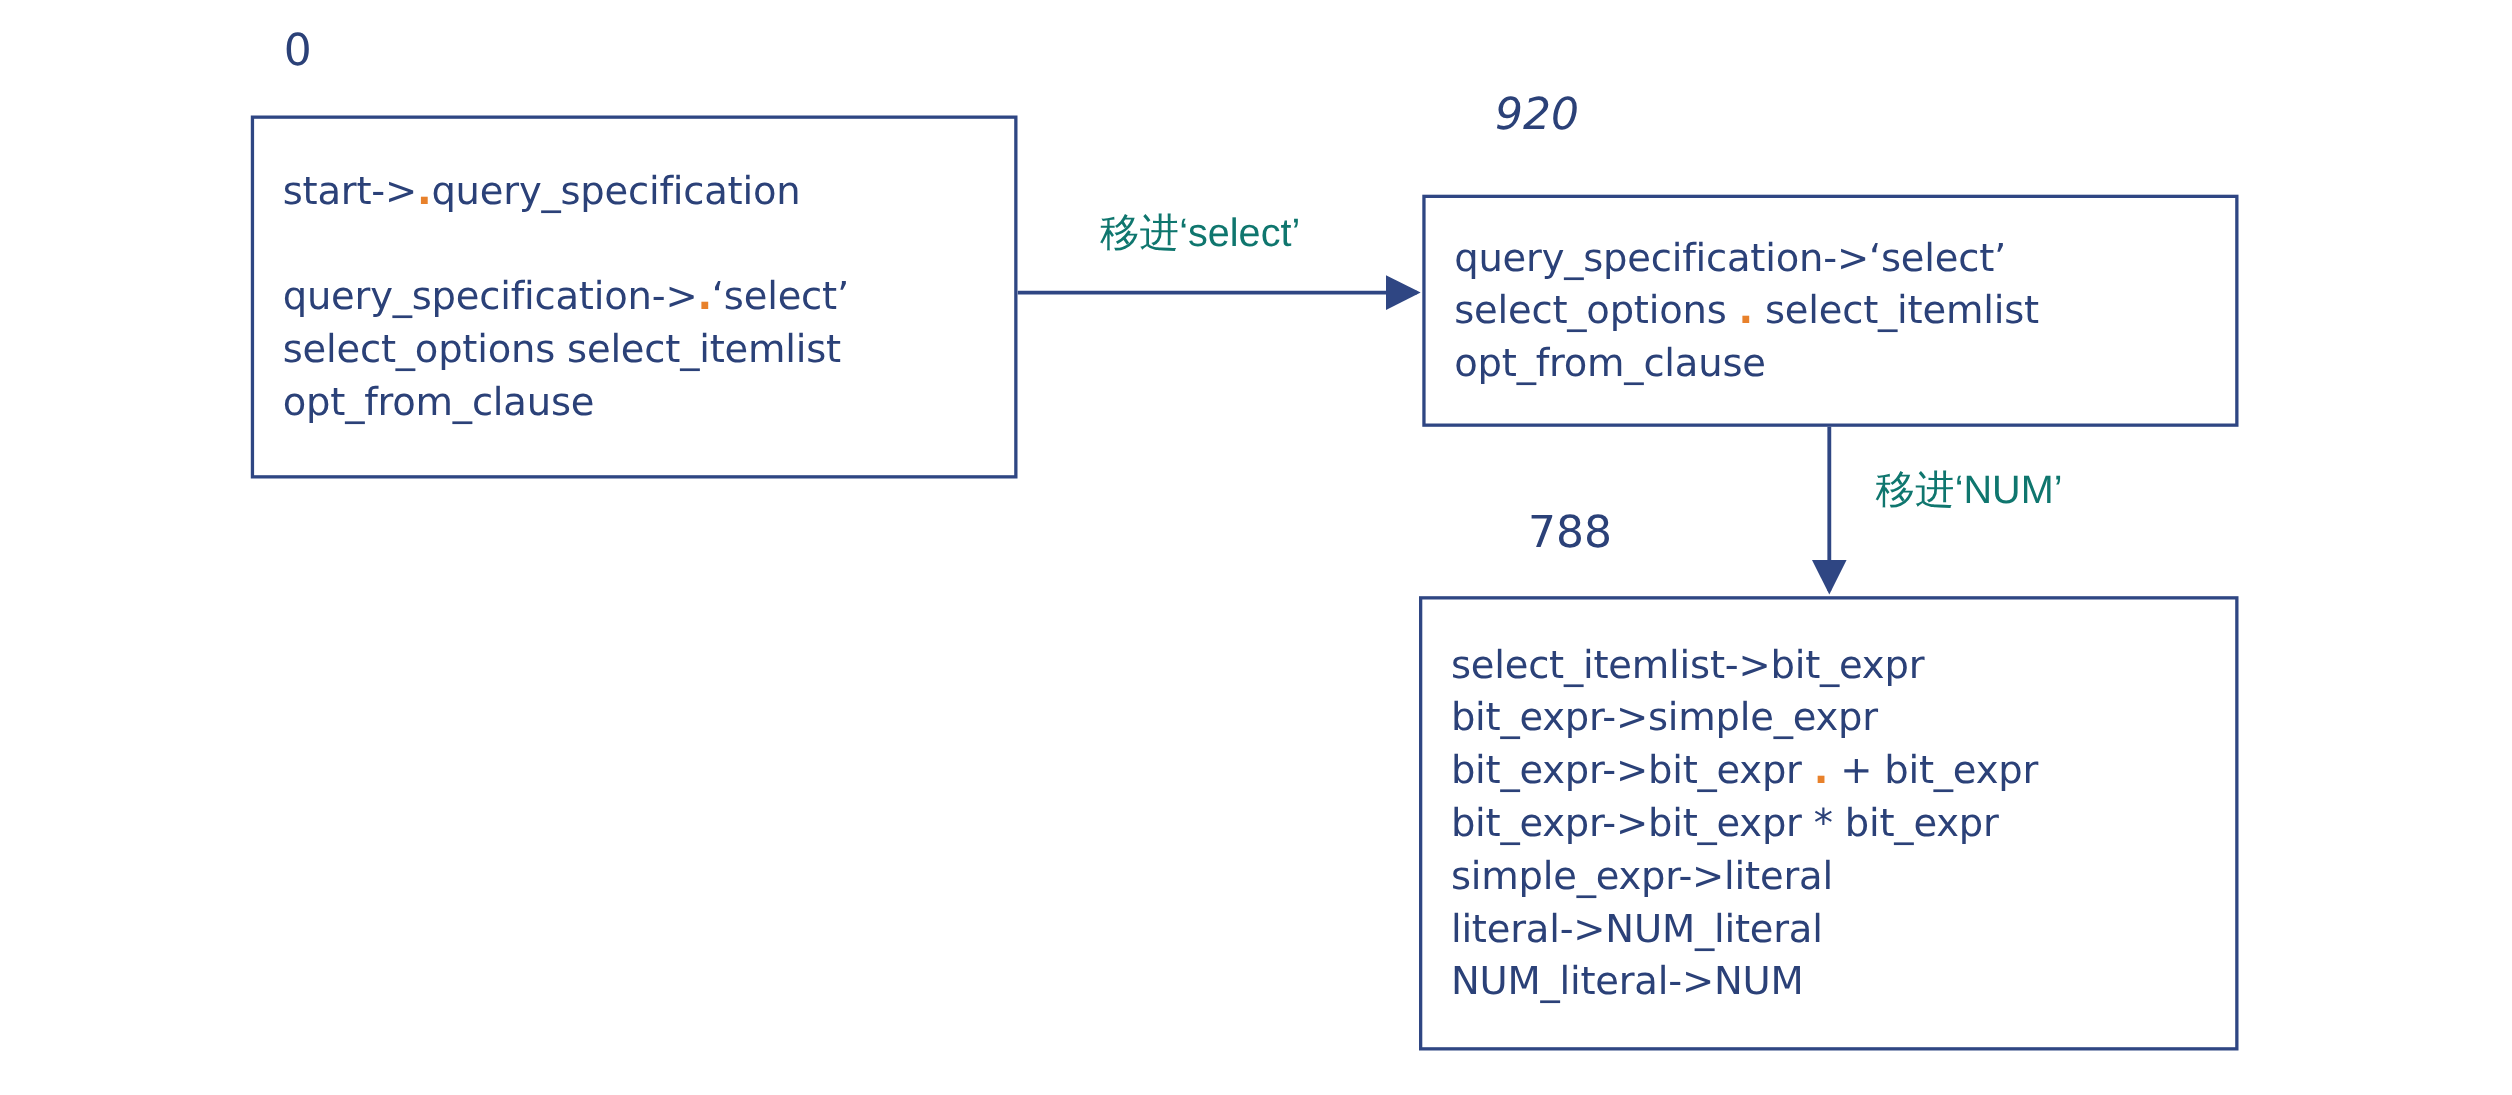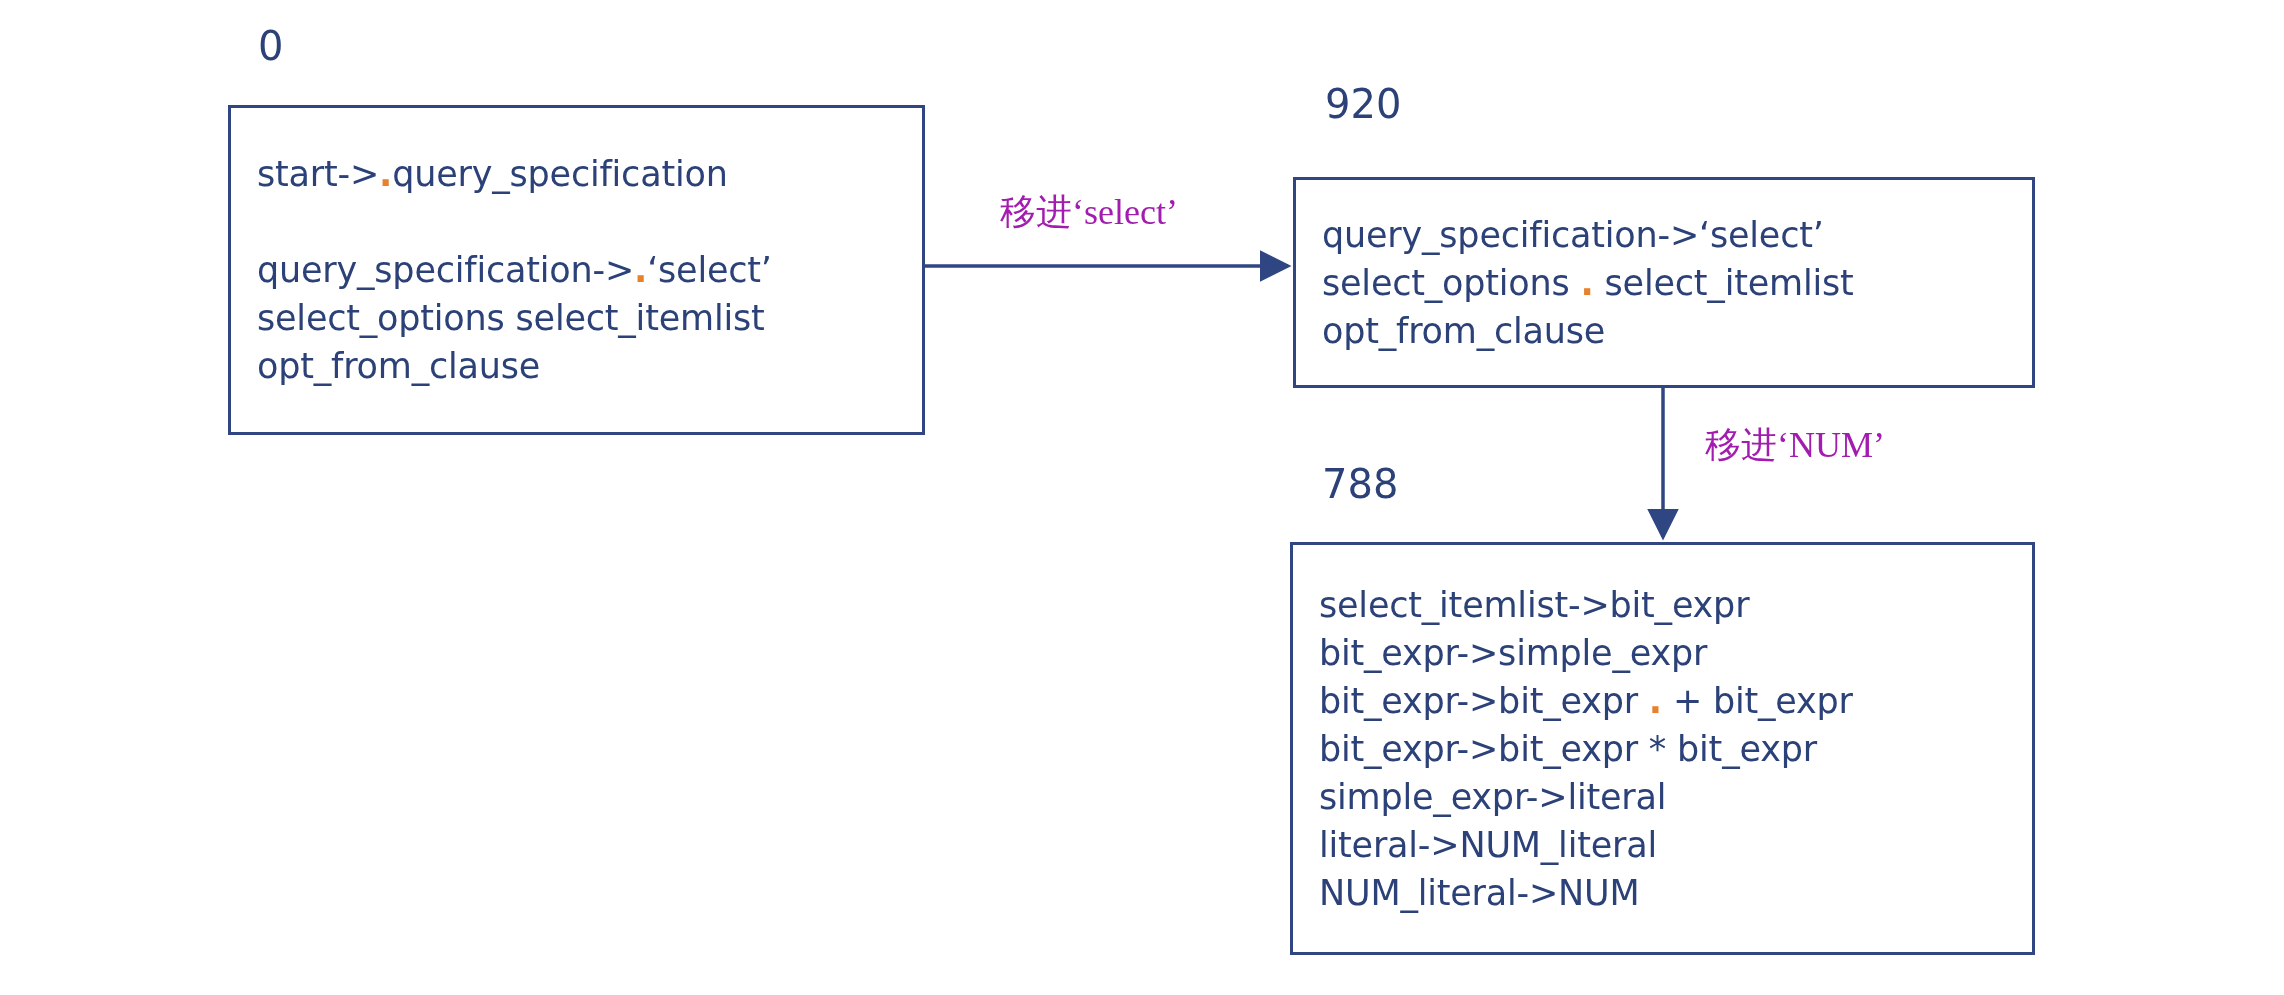--- a/index.html
+++ b/index.html
@@ -62,36 +62,36 @@
   .edge-svg {
     position: absolute;
     left: 0;
     top: 0;
     width: 2284px;
     height: 995px;
     pointer-events: none;
   }
   .edge-label {
     position: absolute;
-    color: #a21caf;
-    font-family: Liberation Serif, serif;
+    color: #0f766e;
+    font-family: Liberation Sans, sans-serif;
     font-size: 36px;
     line-height: 40px;
     white-space: nowrap;
     text-align: center;
   }
 
   
   #box-0   { left: 228px; top: 105px;  width: 697px; height: 330px; }
   #box-920 { left: 1293px; top: 162px; width: 742px; height: 211px; margin-top: 15px; }
   #box-788 { left: 1290px; top: 542px; width: 745px; height: 413px; }
 
   #label-0   { left: 258px; top: 24px; }
-  #label-920 { left: 1325px; top: 82px; }
-  #label-788 { left: 1322px; top: 462px; }
+  #label-920 { left: 1359px; top: 82px; font-style: italic; }
+  #label-788 { left: 1389px; top: 462px; }
 
   #edge-label-select { left: 1000px; top: 192px; }
   #edge-label-num    { left: 1705px; top: 425px; }
 </style>
 </head>
 <body>
 
 <div id="canvas">
 
   <svg class="edge-svg" viewBox="0 0 2284 995">

